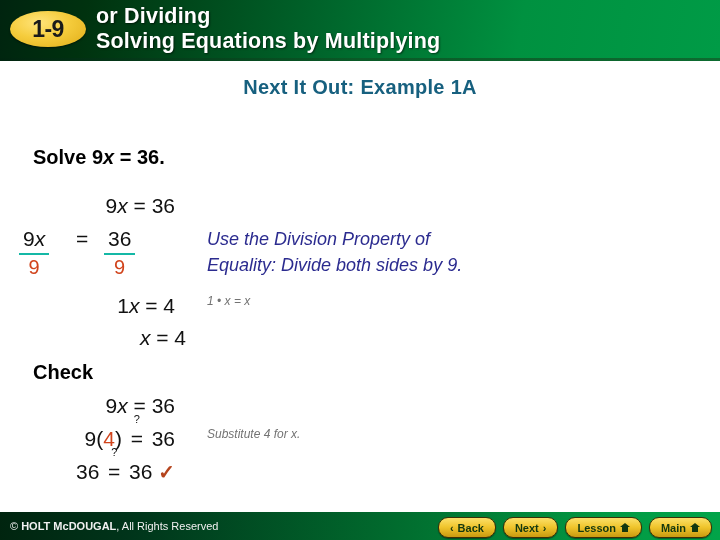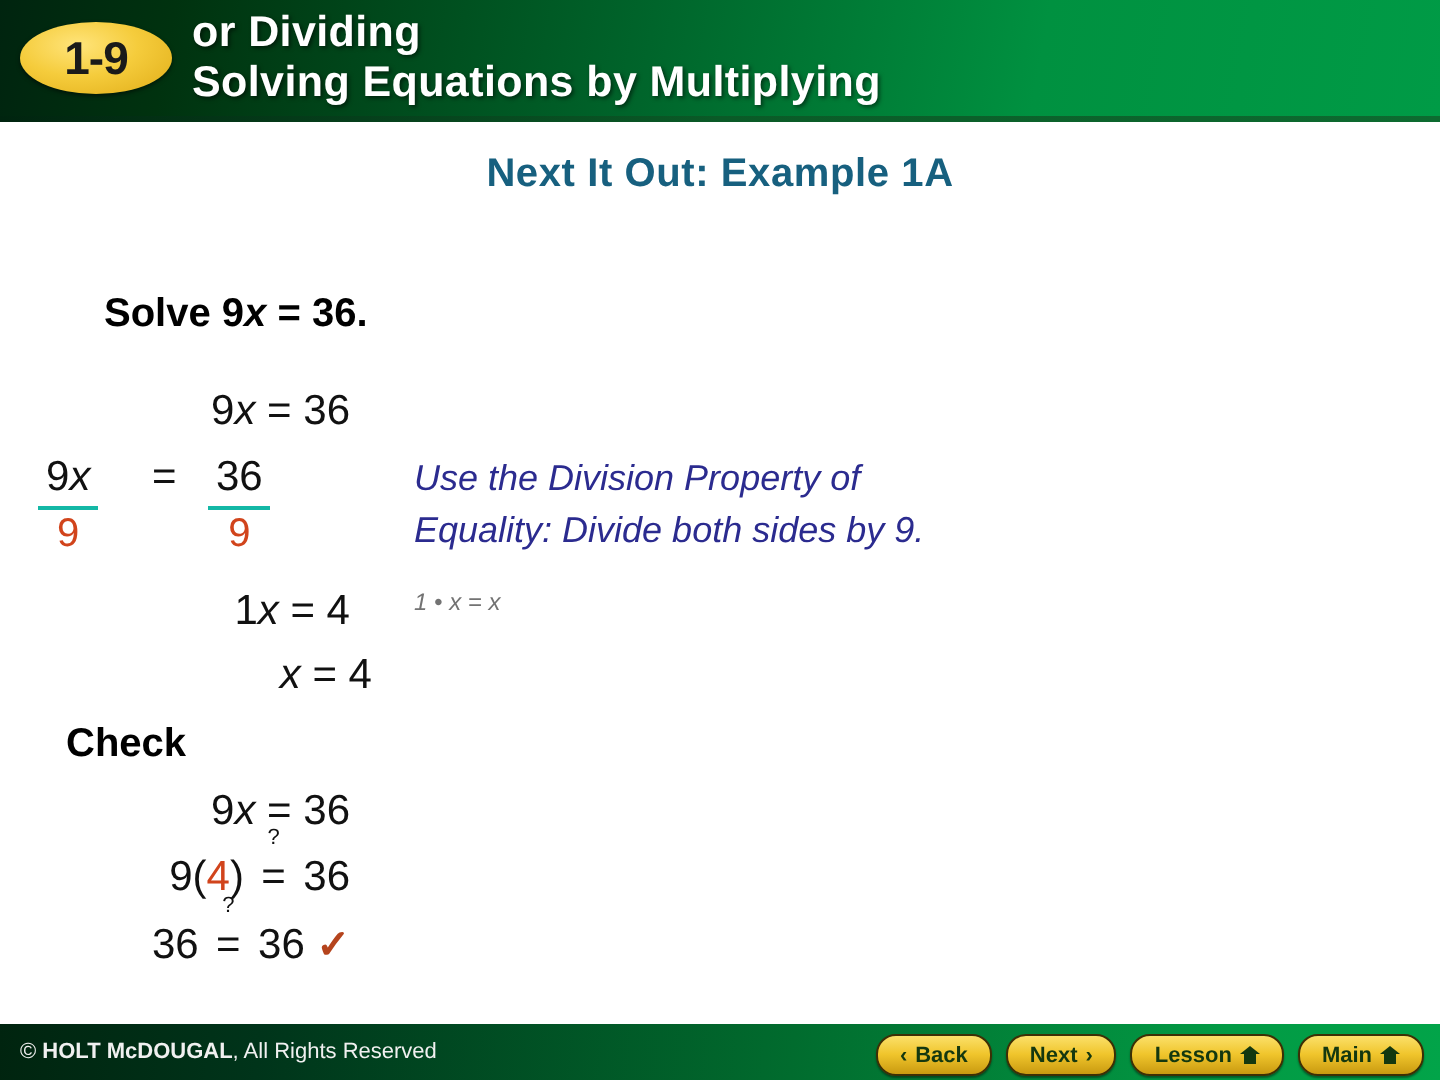--- a/index.html
+++ b/index.html
@@ -77,21 +77,20 @@
     font-weight: bold;
     color: #17607f;
     letter-spacing: 0.3px;
   }
   #solve-prompt {
     position: absolute;
     left: 33px; top: 85px;
     font-size: 20px;
     font-weight: bold;
     color: #000000;
-    margin-left: 19px;
   }
 
   .ital { font-style: italic; }
 
   
   #work-area {
     position: absolute;
     left: 0; top: 133px;
     width: 720px;
   }
@@ -331,20 +330,21 @@
     <div id="check-label">Check</div>
 
     <div class="check-row" style="position:absolute; left:0; top:33px; width:720px;">
       <div class="check-math"><span>9</span><span class="ital">x</span><span> = 36</span></div>
     </div>
 
     <div class="check-row" style="position:absolute; left:0; top:66px; width:720px;">
       <div class="check-math"><span>9(</span><span class="hl">4</span><span>)</span>
         <span class="qeq"><span class="q">?</span><span>=</span></span>
         <span>36</span></div>
+      <div class="eq-note" style="left:207px;"><span>Substitute 4 for </span><span>x</span><span>.</span></div>
     </div>
 
     <div class="check-row" style="position:absolute; left:0; top:99px; width:720px;">
       <div class="check-math"><span>36</span>
         <span class="qeq"><span class="q">?</span><span>=</span></span>
         <span>36</span>
         <span class="checkmark">✓</span></div>
     </div>
   </div>
 </div>

